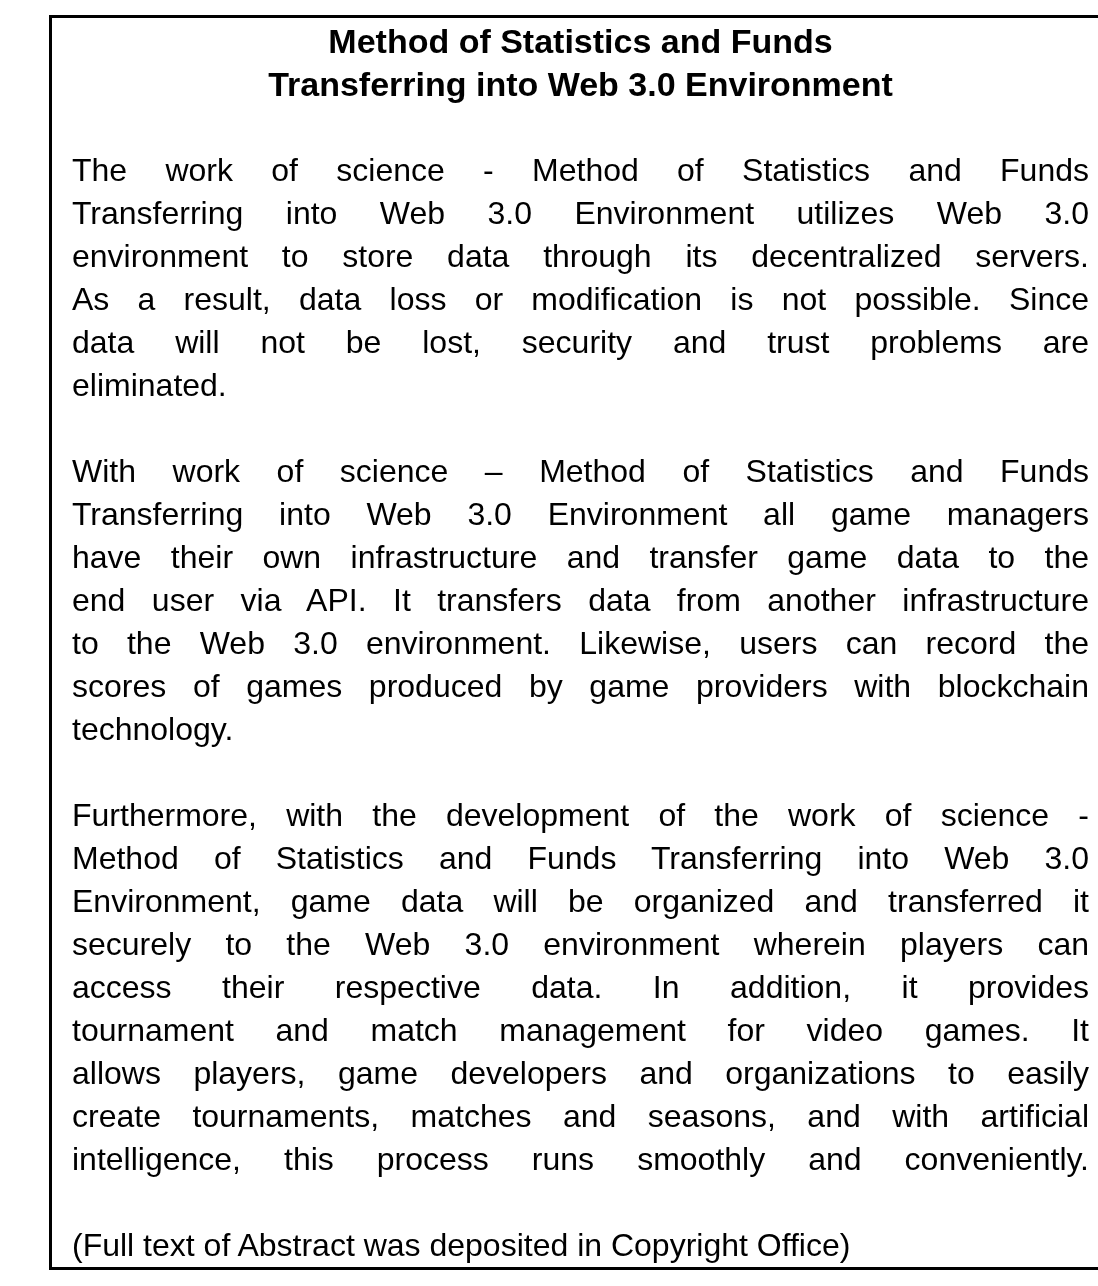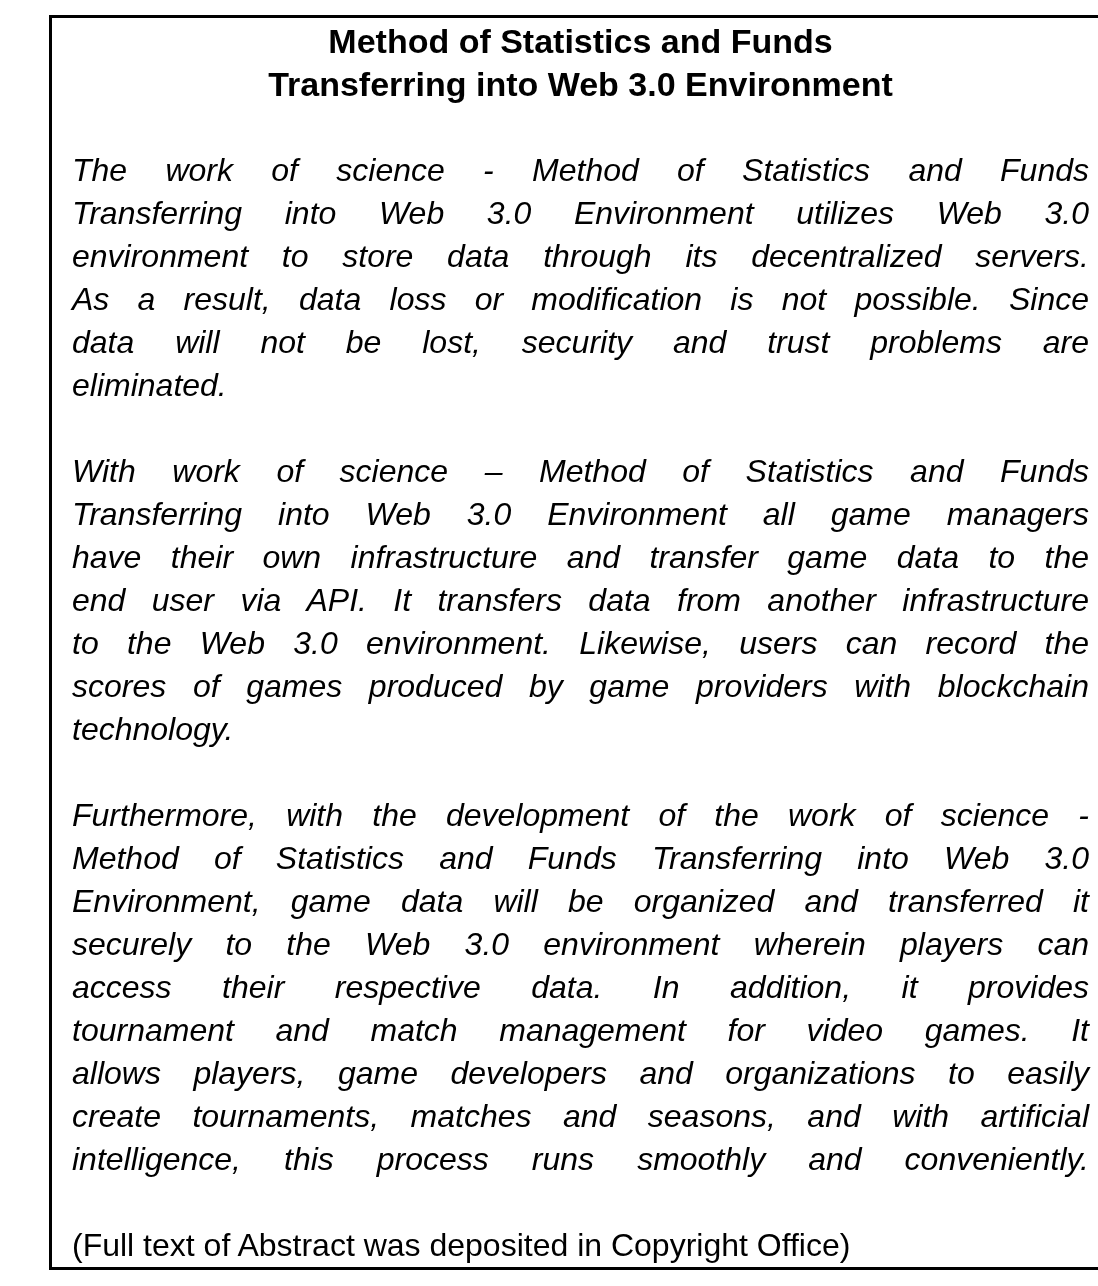--- a/index.html
+++ b/index.html
@@ -37,21 +37,20 @@
   }
   .para {
     margin: 43px 0 0 0;
     font-size: 32px;
     font-weight: normal;
     line-height: 43px;
     text-align: justify;
     text-align-last: justify;
     white-space: pre-line;
     letter-spacing: 0px;
-    font-style: italic;
   }
   .footer-note {
     margin: 43px 0 0 0;
     font-size: 32px;
     line-height: 43px;
     white-space: pre-line;
   }
 </style>
 </head>
 <body>

